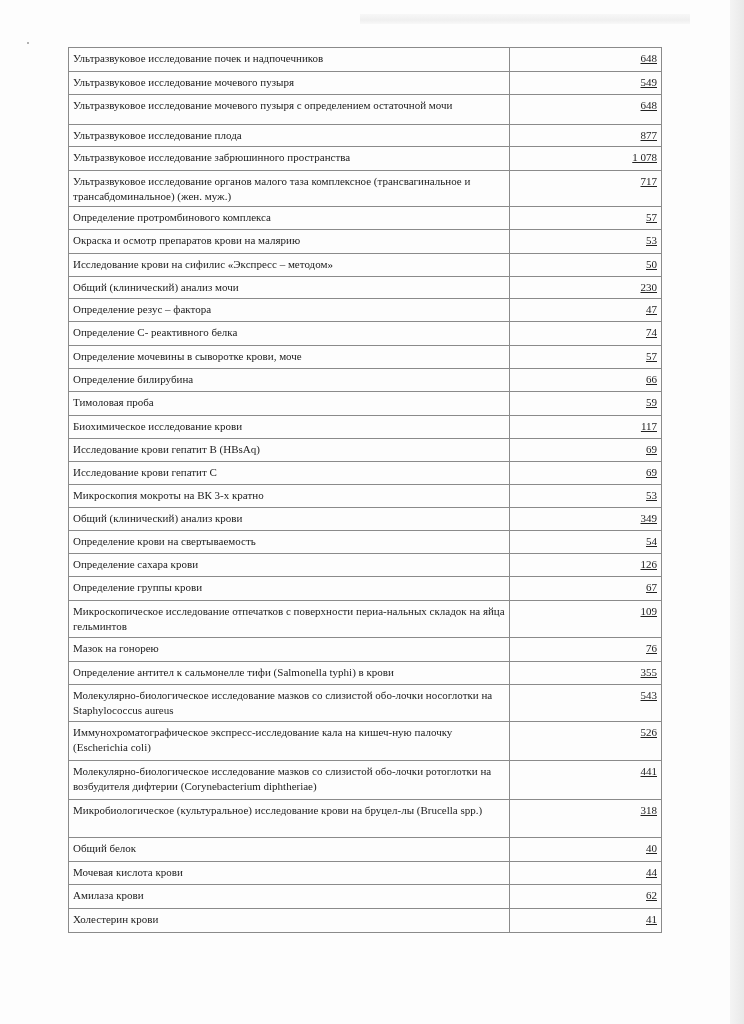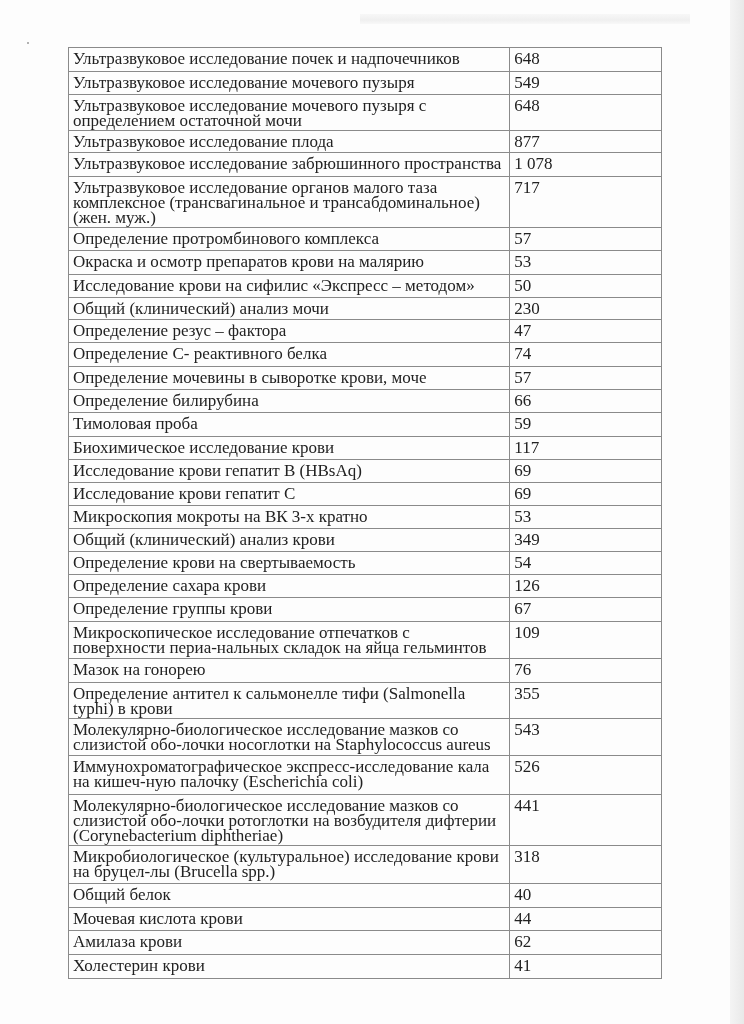--- a/index.html
+++ b/index.html
@@ -17,31 +17,31 @@
   .top-artifact {
     position: absolute; top: 14px; left: 360px; width: 330px; height: 10px;
     background: linear-gradient(to bottom, #f6f6f6, #ececec 60%, #f7f7f7);
     opacity: 0.8;
   }
   .speck { position: absolute; left: 27px; top: 42px; width: 2px; height: 2px; background: #999; border-radius: 1px; }
   table.price-table {
     position: absolute; left: 68px; top: 47px;
     width: 594px;
     border-collapse: collapse;
-    font-size: 17px;
+    font-size: 11px;
     line-height: 15px;
   }
   table.price-table td {
     border: 1px solid #8a8a8a;
     vertical-align: top;
     padding: 3px 4px 2px 4px;
     box-sizing: border-box;
   }
   td.name { width: 442px; text-align: left; }
-  td.price { width: 152px; text-align: left; padding-left: 0; padding-right: 0; }
+  td.price { width: 152px; text-align: right; padding-left: 0; padding-right: 0; text-decoration: underline; }
 </style>
 </head>
 <body>
 
 <div class="page-edge-right"></div>
 <div class="top-artifact"></div>
 <div class="speck"></div>
 
 <table class="price-table">
   <tbody id="rows">

